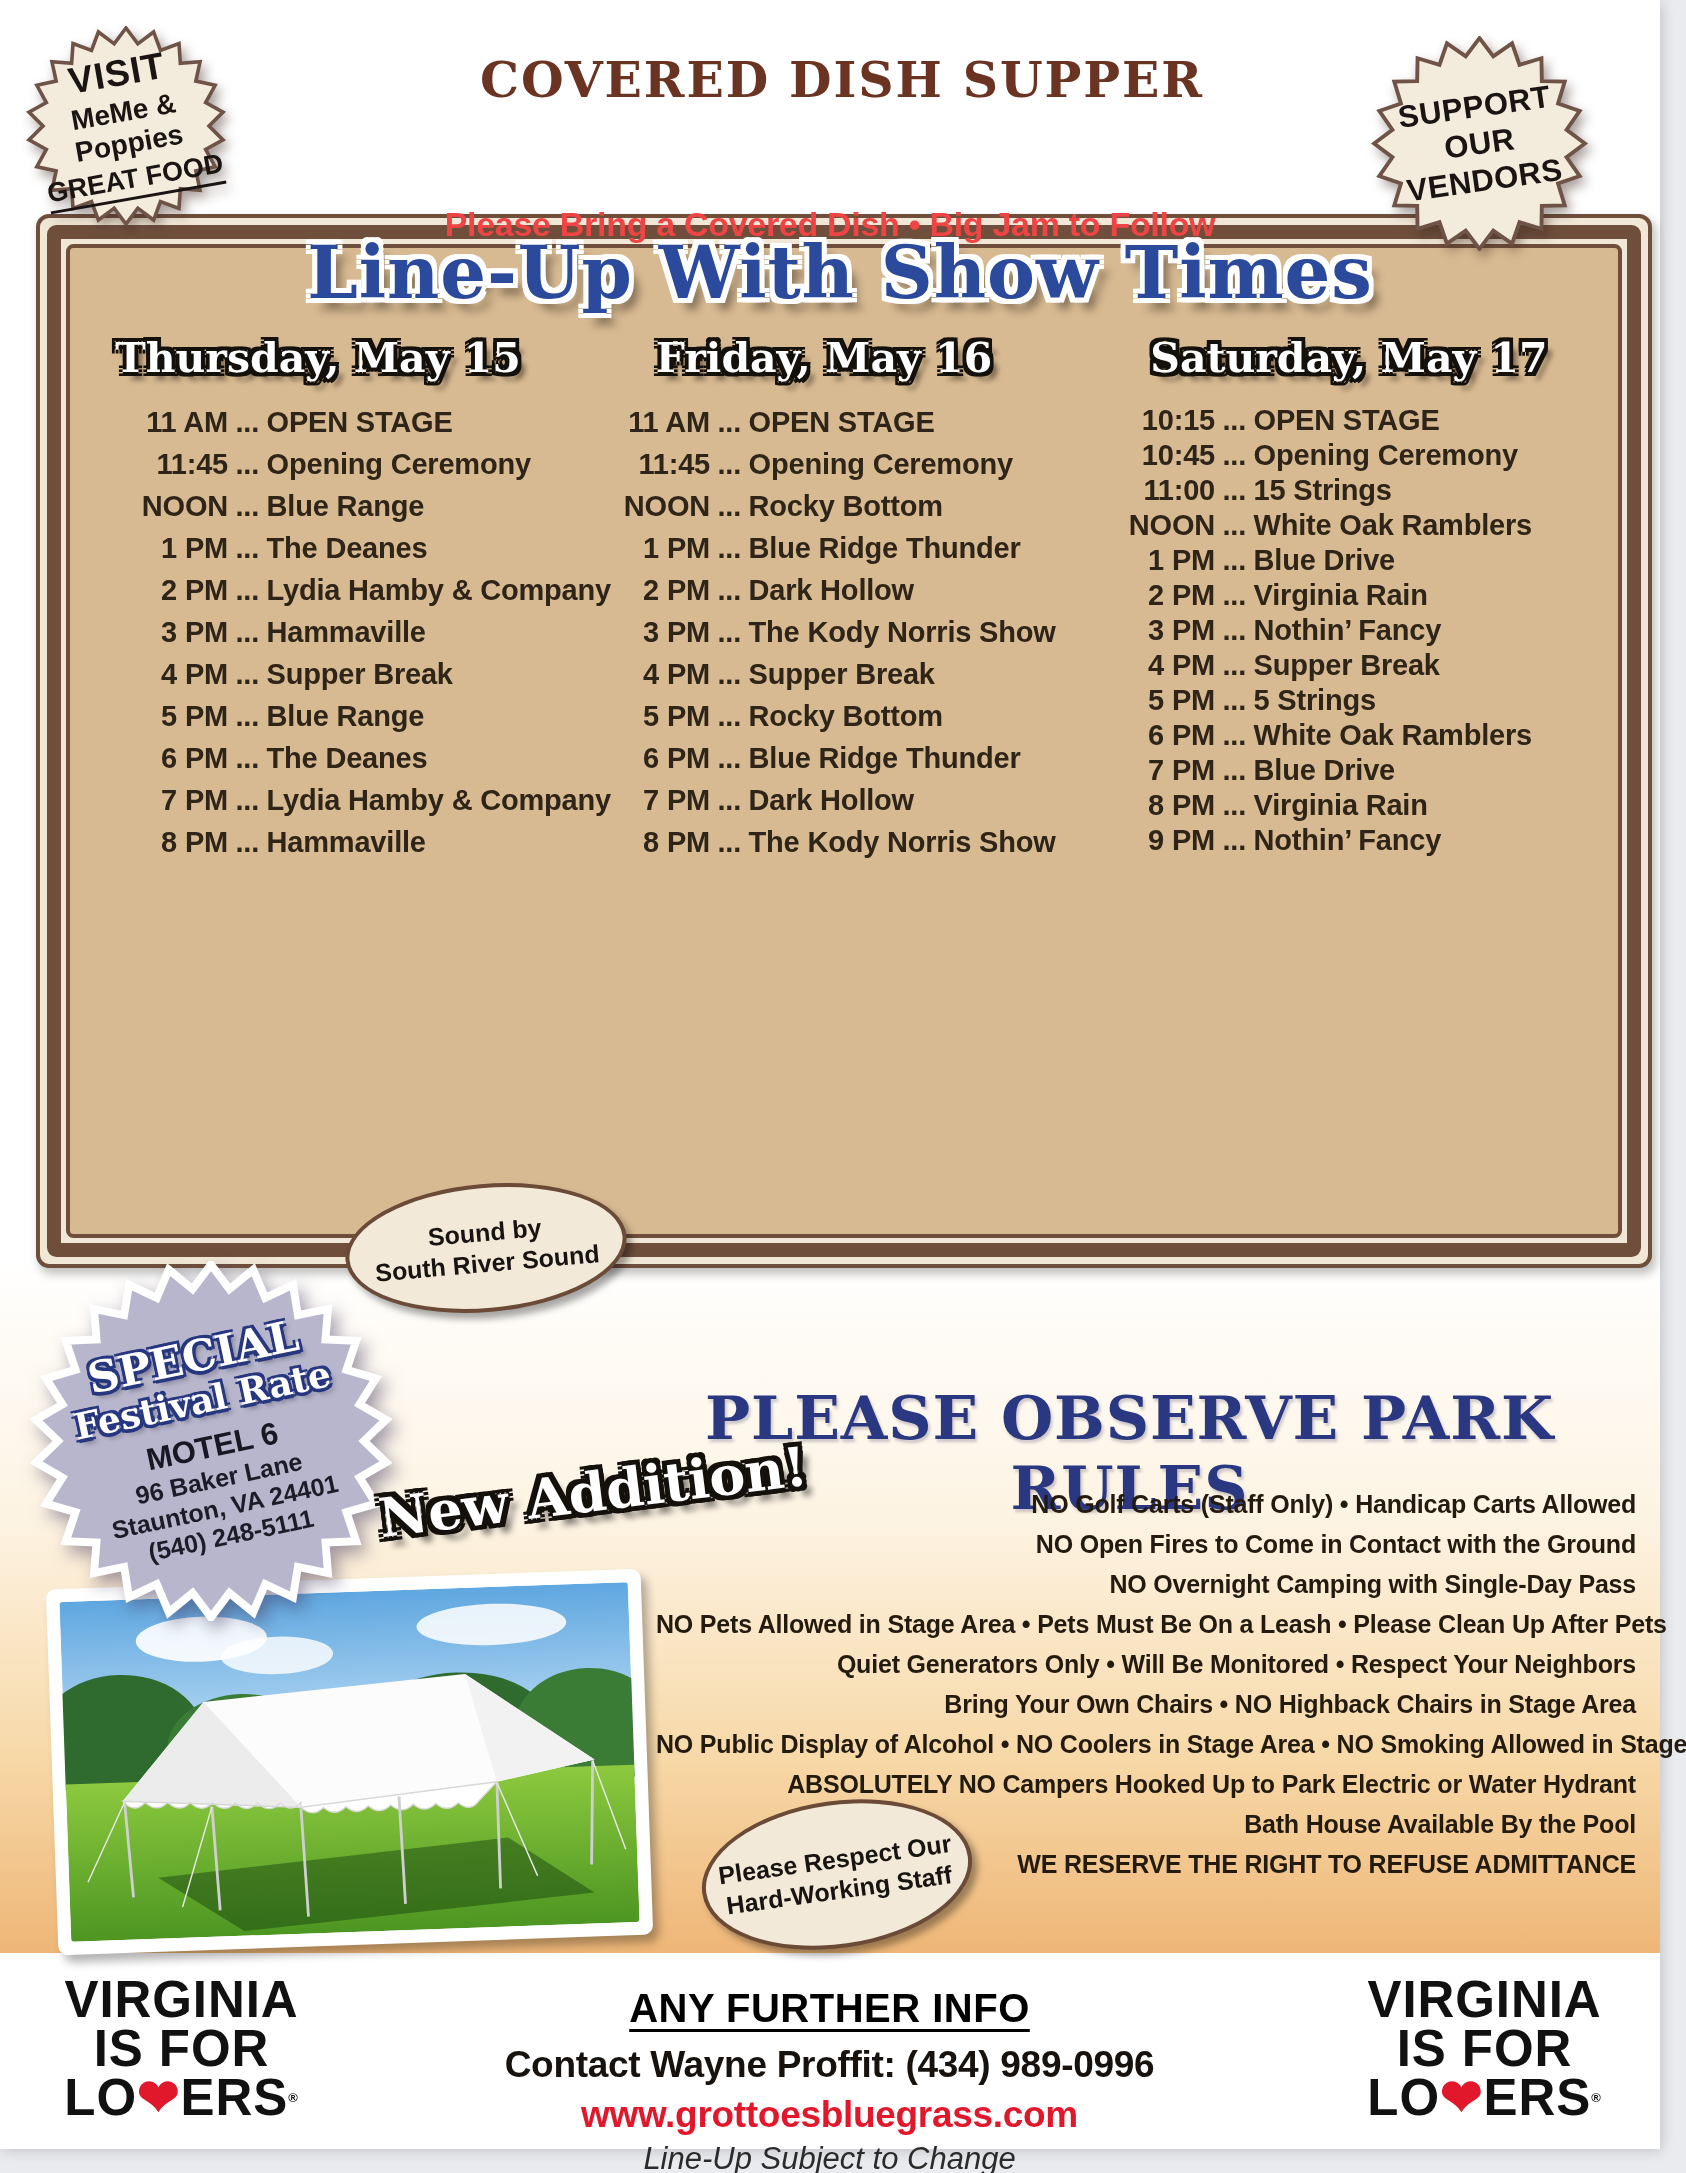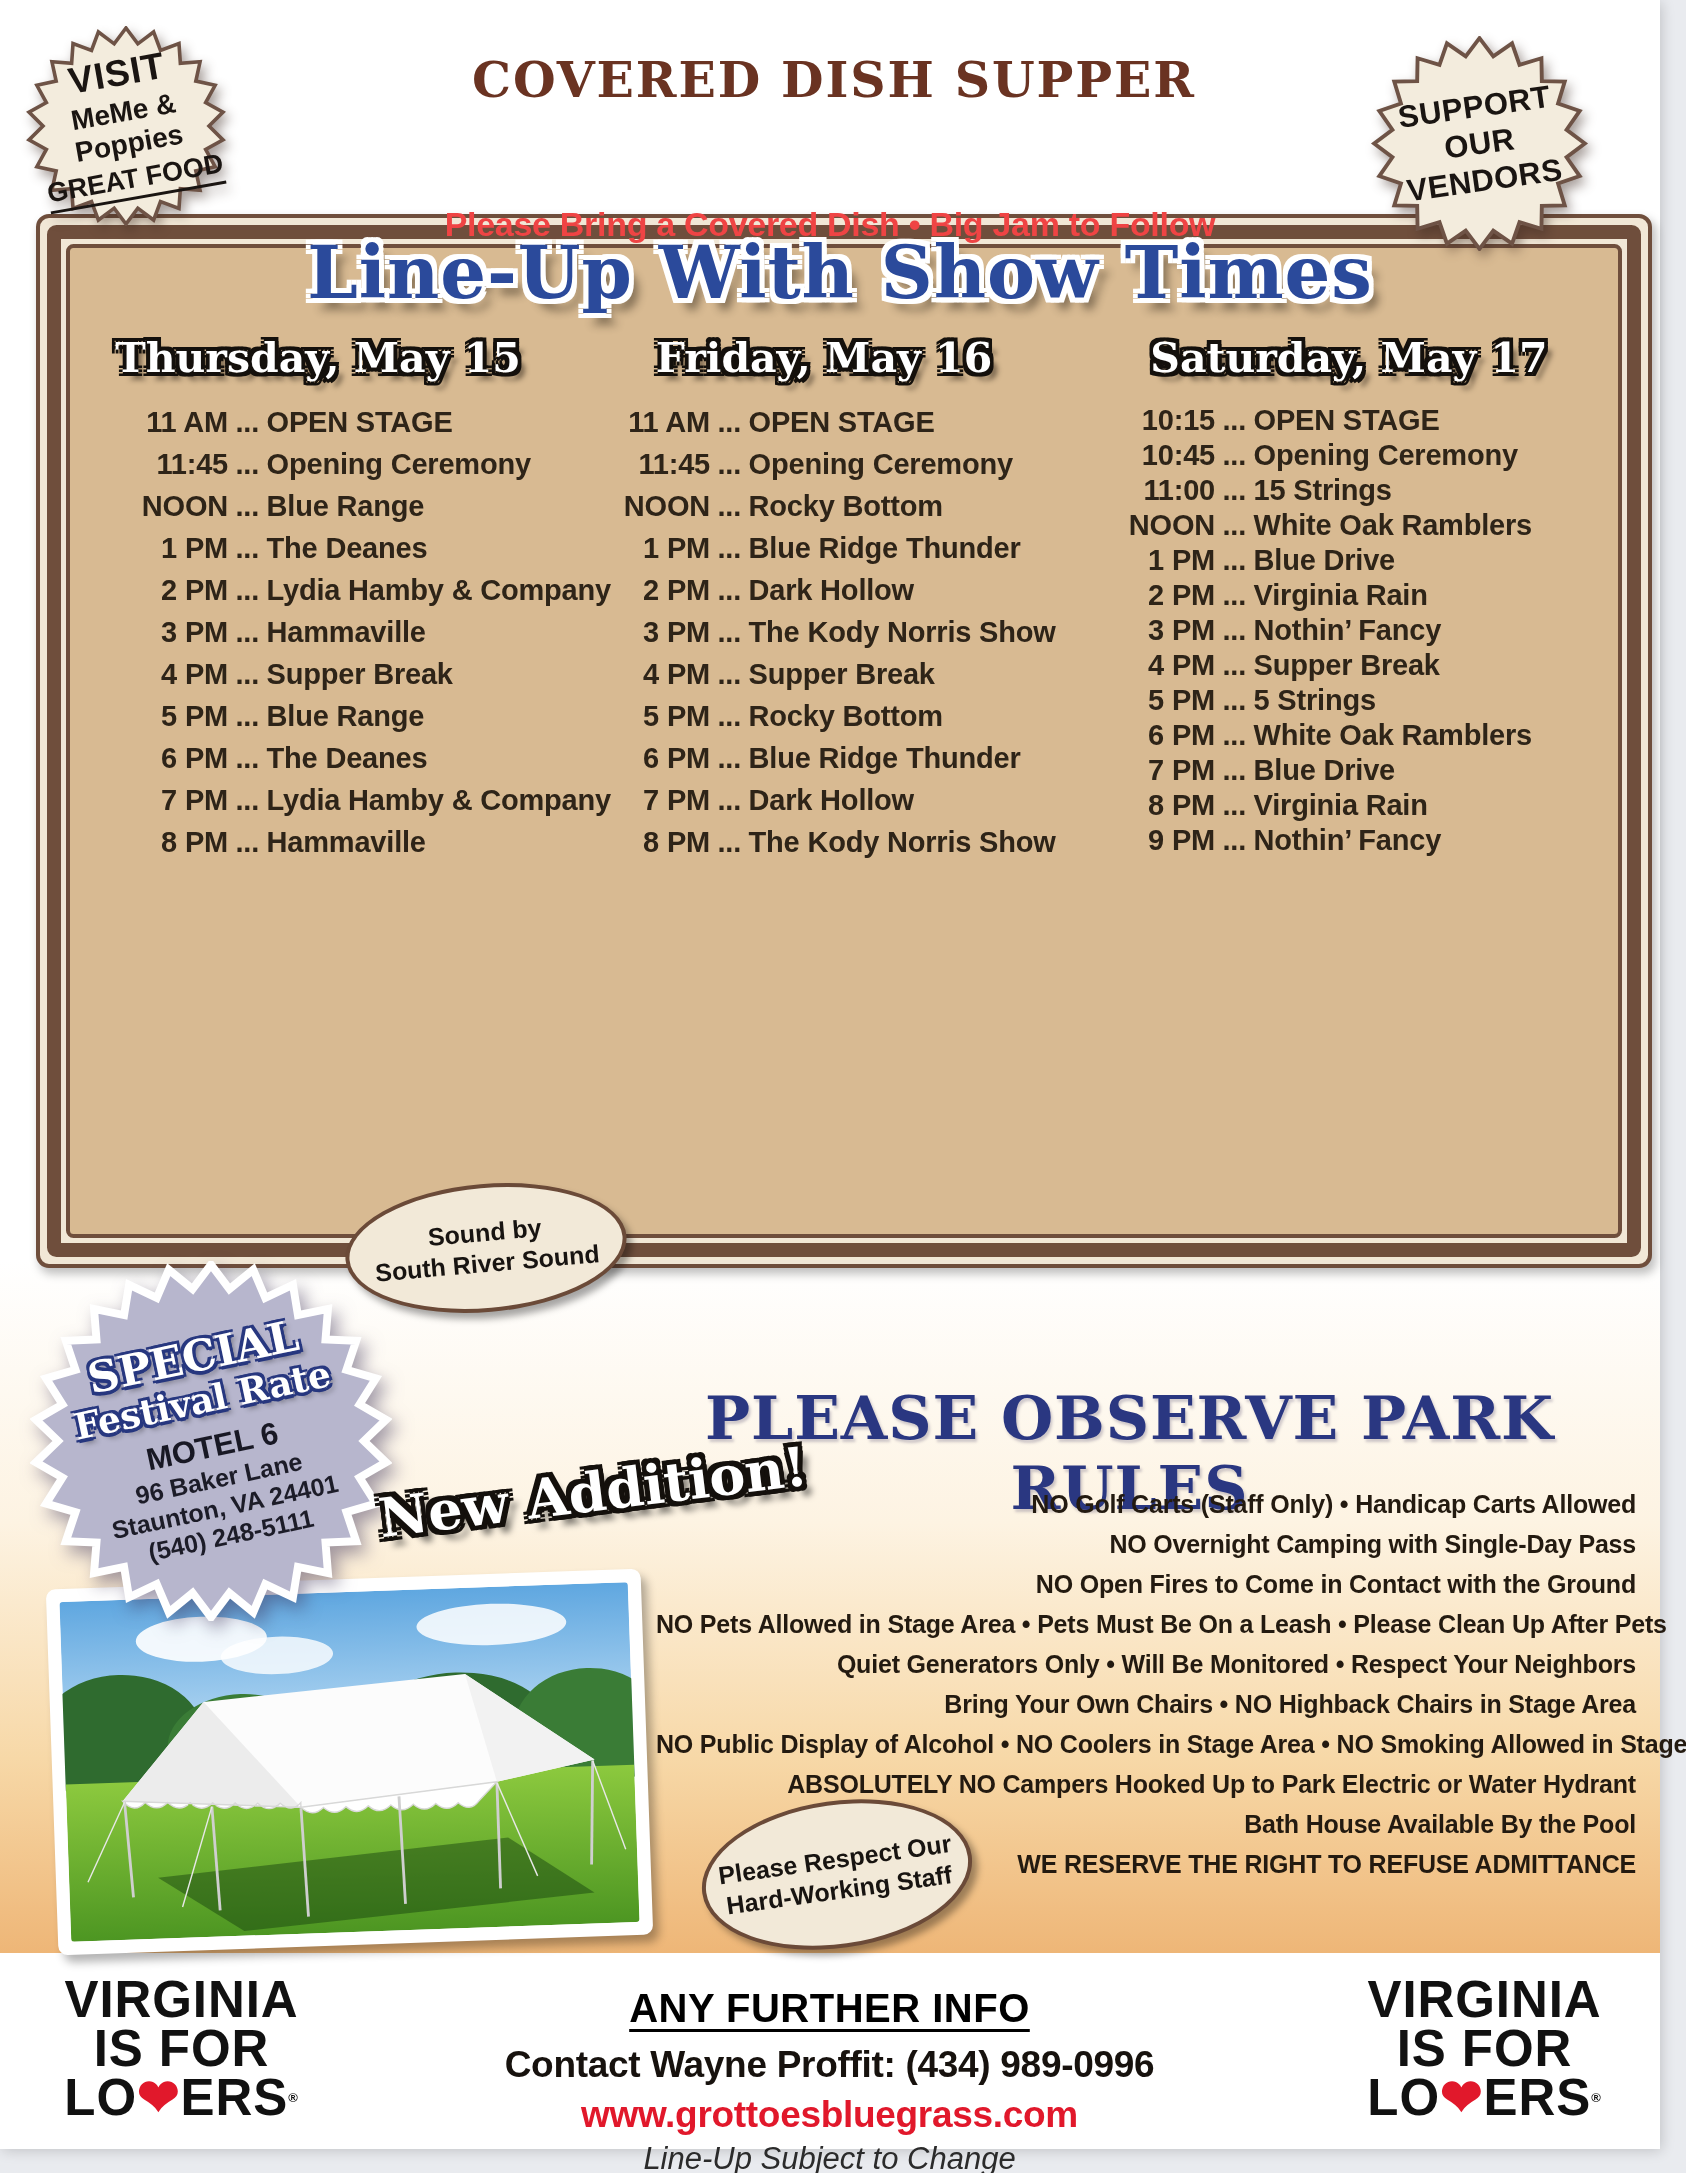--- a/index.html
+++ b/index.html
@@ -3,21 +3,21 @@
 <meta charset="utf-8">
 <style>
   html,body{margin:0;padding:0;}
   .page{position:relative;width:1686px;height:2174px;background:#e9ebef;overflow:hidden;
         font-family:"Liberation Sans",sans-serif;}
   .abs{position:absolute;}
   .flyer{position:absolute;left:0;top:0;width:1660px;height:2149px;background:#ffffff;
          box-shadow:1.9px 1.9px 13px rgba(0,0,0,.18);}
 
   
-  .hdr-title{left:4px;top:51px;width:1660px;text-align:center;
+  .hdr-title{left:12px;top:51px;width:1660px;text-align:center;
     font-family:"DejaVu Serif",serif;font-weight:700;font-size:49px;letter-spacing:1.9px;
     color:#6a3322;z-index:4;}
   .hdr-line1{left:0;top:146px;width:1660px;text-align:center;font-weight:800;font-size:39px;
     color:#17120e;z-index:4;letter-spacing:-0.3px;}
   .hdr-line2{left:0;top:205px;width:1660px;text-align:center;font-weight:800;font-size:34px;
     color:#ef4444;z-index:4;letter-spacing:-0.3px;}
 
   
   .burst-wrap{z-index:6;}
   .burst-wrap svg{position:absolute;left:0;top:0;width:100%;height:100%;}
@@ -427,23 +427,23 @@
           <line x1="563" y1="189" x2="595" y2="285"></line>
         </g>
       </svg>
     </figure>
 
     <div class="abs rules-title">PLEASE OBSERVE PARK RULES</div>
     <div class="abs rules-list">
 
         <div class="rule-line">NO Golf Carts (Staff Only) • Handicap Carts Allowed</div>
 
+        <div class="rule-line">NO Open Fires to Come in Contact with the Ground</div>
+
         <div class="rule-line">NO Overnight Camping with Single-Day Pass</div>
-
-        <div class="rule-line">NO Open Fires to Come in Contact with the Ground</div>
 
         <div class="rule-line">NO Pets Allowed in Stage Area • Pets Must Be On a Leash • Please Clean Up After Pets</div>
 
         <div class="rule-line">Quiet Generators Only • Will Be Monitored • Respect Your Neighbors</div>
 
         <div class="rule-line">Bring Your Own Chairs • NO Highback Chairs in Stage Area</div>
 
         <div class="rule-line">NO Public Display of Alcohol • NO Coolers in Stage Area • NO Smoking Allowed in Stage Area</div>
 
         <div class="rule-line">ABSOLUTELY NO Campers Hooked Up to Park Electric or Water Hydrant</div>

